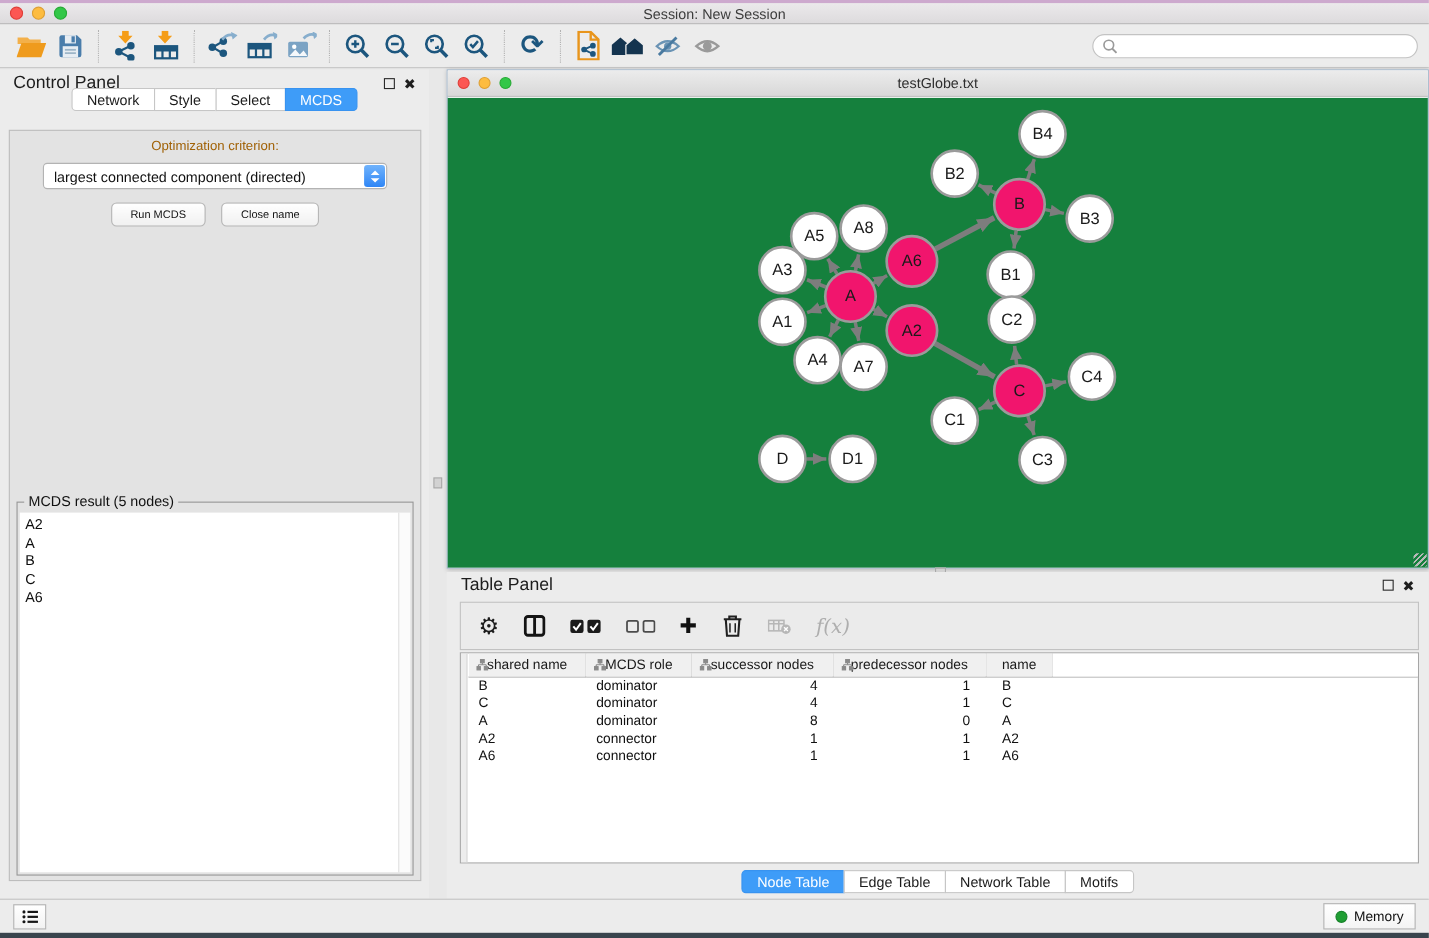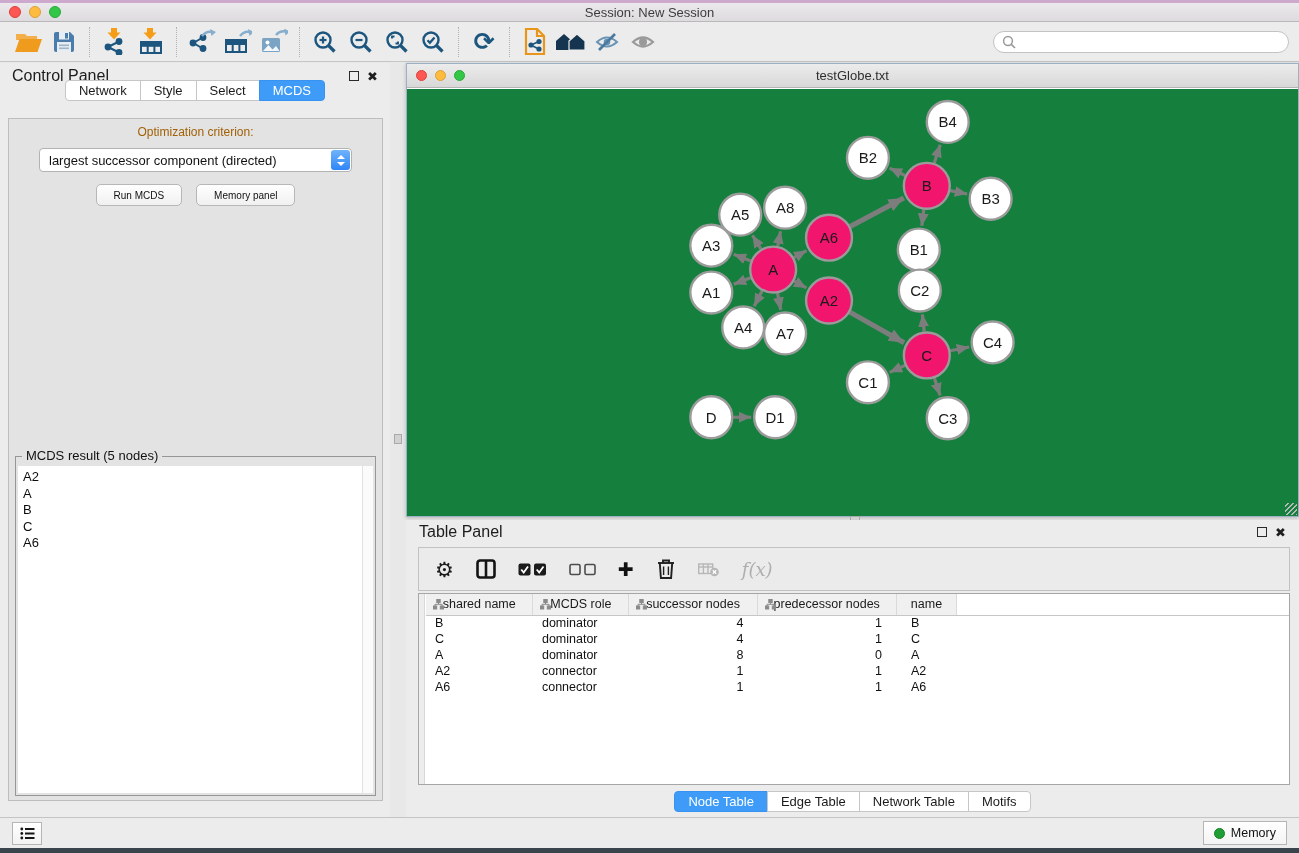--- a/index.html
+++ b/index.html
@@ -288,29 +288,29 @@
       </div>
       <div class="cp-tabs" id="cp-tabs">
           <div class="tab">Network</div>
           <div class="tab">Style</div>
           <div class="tab">Select</div>
           <div class="tab selected">MCDS</div>
         </div>
       <div class="cp-body">
         <div class="opt-label">Optimization criterion:</div>
         <div class="dropdown">
-          <span class="dd-text">largest successor component (directed)</span>
+          <span class="dd-text">largest connected component (directed)</span>
           <span class="dd-stepper">
               <span class="dd-up"></span>
               <span class="dd-down"></span>
             </span>
         </div>
         <div class="cp-buttons">
           <div class="mac-btn">Run MCDS</div>
-          <div class="mac-btn">Memory panel</div>
+          <div class="mac-btn">Close name</div>
         </div>
         <div class="result-group">
           <span class="result-label">MCDS result (5 nodes)</span>
           <div class="result-list" id="result-list">
               <div>A2</div>
               <div>A</div>
               <div>B</div>
               <div>C</div>
               <div>A6</div>
             </div>

